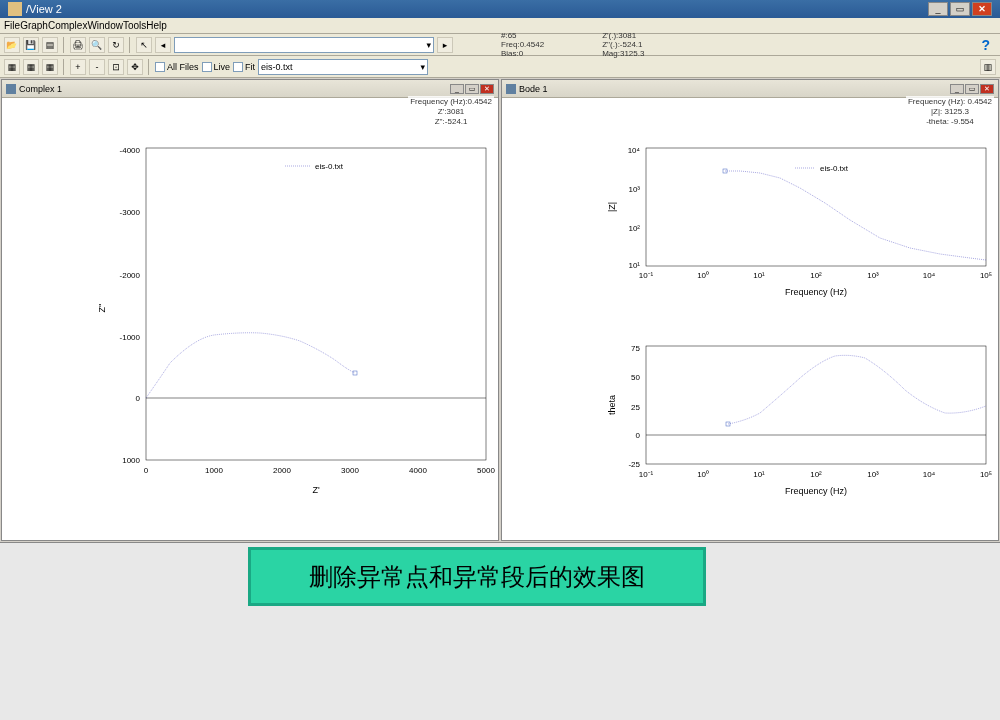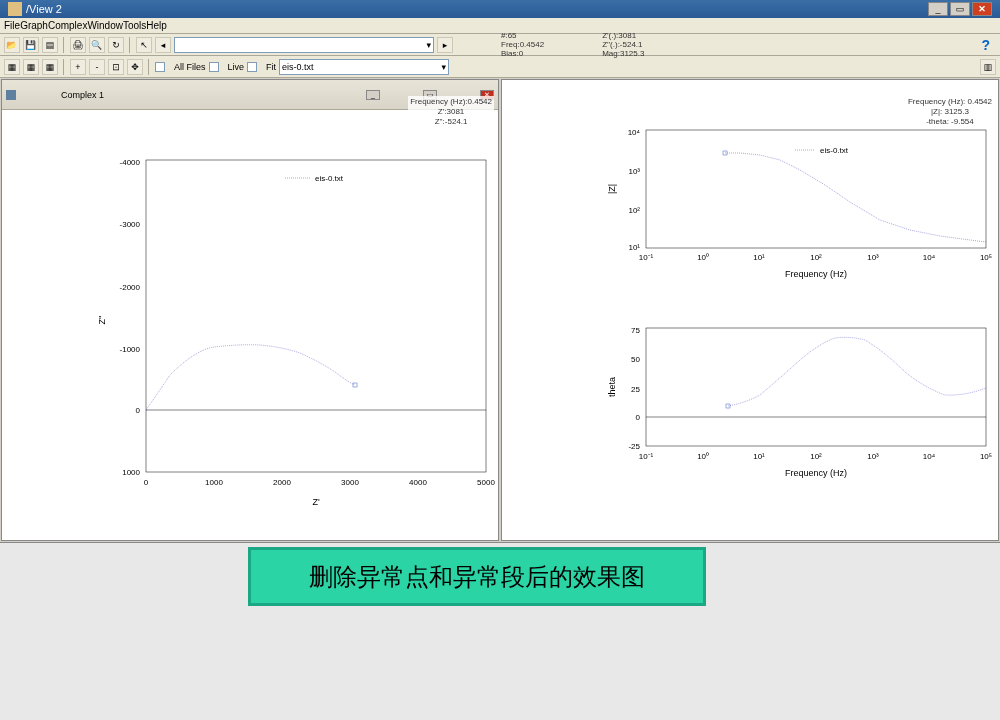--- a/index.html
+++ b/index.html
@@ -10,27 +10,27 @@
   .winbtn { width: 20px; height: 14px; background: #d4d0c8; border: 1px solid #888; margin-left: 2px; display: flex; align-items: center; justify-content: center; font-size: 9px; color: #000; }
   .winbtn.close { background: #d04020; color: #fff; font-weight: bold; }
   .menubar { height: 16px; background: #ece9d8; display: flex; align-items: center; padding: 0 4px; font-size: 10px; border-bottom: 1px solid #aca899; }
   .menubar span { cursor: default; }
   .toolbar { height: 22px; background: #ece9d8; border-bottom: 1px solid #aca899; display: flex; align-items: center; padding: 0 4px; gap: 3px; }
   .tbtn { width: 16px; height: 16px; border: 1px solid #ccc8b8; background: #f0ede0; display: flex; align-items: center; justify-content: center; font-size: 9px; }
   .tsep { width: 2px; height: 16px; border-left: 1px solid #aca899; margin: 0 2px; }
   .combo { height: 16px; background: #fff; border: 1px solid #7f9db9; font-size: 9px; padding: 0 2px; display: flex; align-items: center; }
   .combo.big { width: 260px; }
   .combo.small { width: 170px; }
-  .chk { display: flex; align-items: flex-start; gap: 9px; font-size: 9px; }
+  .chk { display: flex; align-items: flex-start; gap: 2px; font-size: 9px; }
   .chkbox { width: 10px; height: 10px; border: 1px solid #7f9db9; background: #fff; }
   .status { font-size: 8px; color: #333; line-height: 9px; margin-left: 32px; }
   .helpbtn { color: #0066cc; font-size: 14px; font-weight: bold; margin-left: auto; margin-right: 6px; }
   .workspace { display: flex; height: 464px; }
   .pane { flex: 1; background: #fff; border: 1px solid #888; margin: 1px; display: flex; flex-direction: column; position: relative; }
-  .panehdr { height: 30px; background: linear-gradient(#e8e5d8, #d8d5c8); display: flex; align-items: center; padding: 0 4px; font-size: 9px; border-bottom: 1px solid #aca899; gap: 42px; }
+  .panehdr { height: 18px; background: linear-gradient(#e8e5d8, #d8d5c8); display: flex; align-items: center; padding: 0 4px; font-size: 9px; border-bottom: 1px solid #aca899; }
   .panehdr .picon { width: 10px; height: 10px; background: #6080a0; margin-right: 3px; }
   .panehdr .spacer { flex: 1; }
   .pwbtn { width: 14px; height: 10px; background: #d4d0c8; border: 1px solid #888; margin-left: 1px; font-size: 7px; display: flex; align-items: center; justify-content: center; }
   .pwbtn.close { background: #c03020; color: #fff; }
   .infobox { position: absolute; top: 16px; right: 4px; font-size: 8px; color: #333; text-align: center; line-height: 10px; background: rgba(255,255,255,0.8); padding: 1px 2px; }
   .plotarea { flex: 1; position: relative; margin-left: 48px; }
   svg { position: absolute; top: 0; left: 0; }
   .axislbl { font-size: 9px; fill: #000; }
   .ticklbl { font-size: 8px; fill: #000; }
   .dataline { fill: none; stroke: #5050c0; stroke-width: 0.5; stroke-dasharray: 1 1; }
@@ -161,20 +161,28 @@
         <line x1="235" y1="68" x2="260" y2="68" stroke="#5050c0" stroke-width="0.5" stroke-dasharray="1 1"></line>
         <text class="legend" x="265" y="71">eis-0.txt</text>
 
         <path class="dataline" d="M 96 300 Q 110 280 120 265 Q 145 240 164 237 Q 190 234 210 235 Q 232 237 250 243 Q 270 252 285 262 Q 298 272 305 275"></path>
         <rect x="303" y="273" width="4" height="4" fill="none" stroke="#4060c0" stroke-width="0.5"></rect>
       </svg>
     </div>
   </div>
 
   <div class="pane">
+    <div class="panehdr">
+      <div class="picon"></div>
+      <span>Bode 1</span>
+      <div class="spacer"></div>
+      <div class="pwbtn">_</div>
+      <div class="pwbtn">▭</div>
+      <div class="pwbtn close">✕</div>
+    </div>
     <div class="infobox">
       <div>Frequency (Hz): 0.4542</div>
         <div>|Z|: 3125.3</div>
         <div>-theta: -9.554</div>
     </div>
     <div class="plotarea">
       <svg width="494" height="446" viewBox="0 0 494 446">
 
         <rect x="96" y="50" width="340" height="118" fill="none" stroke="#000" stroke-width="0.5"></rect>
         <text class="ticklbl" x="90" y="55" text-anchor="end">10⁴</text>

